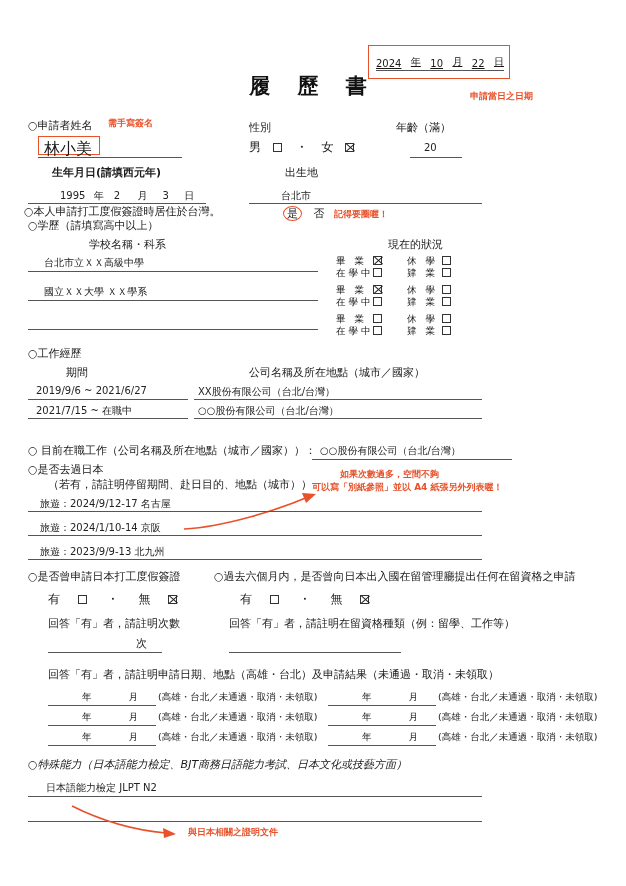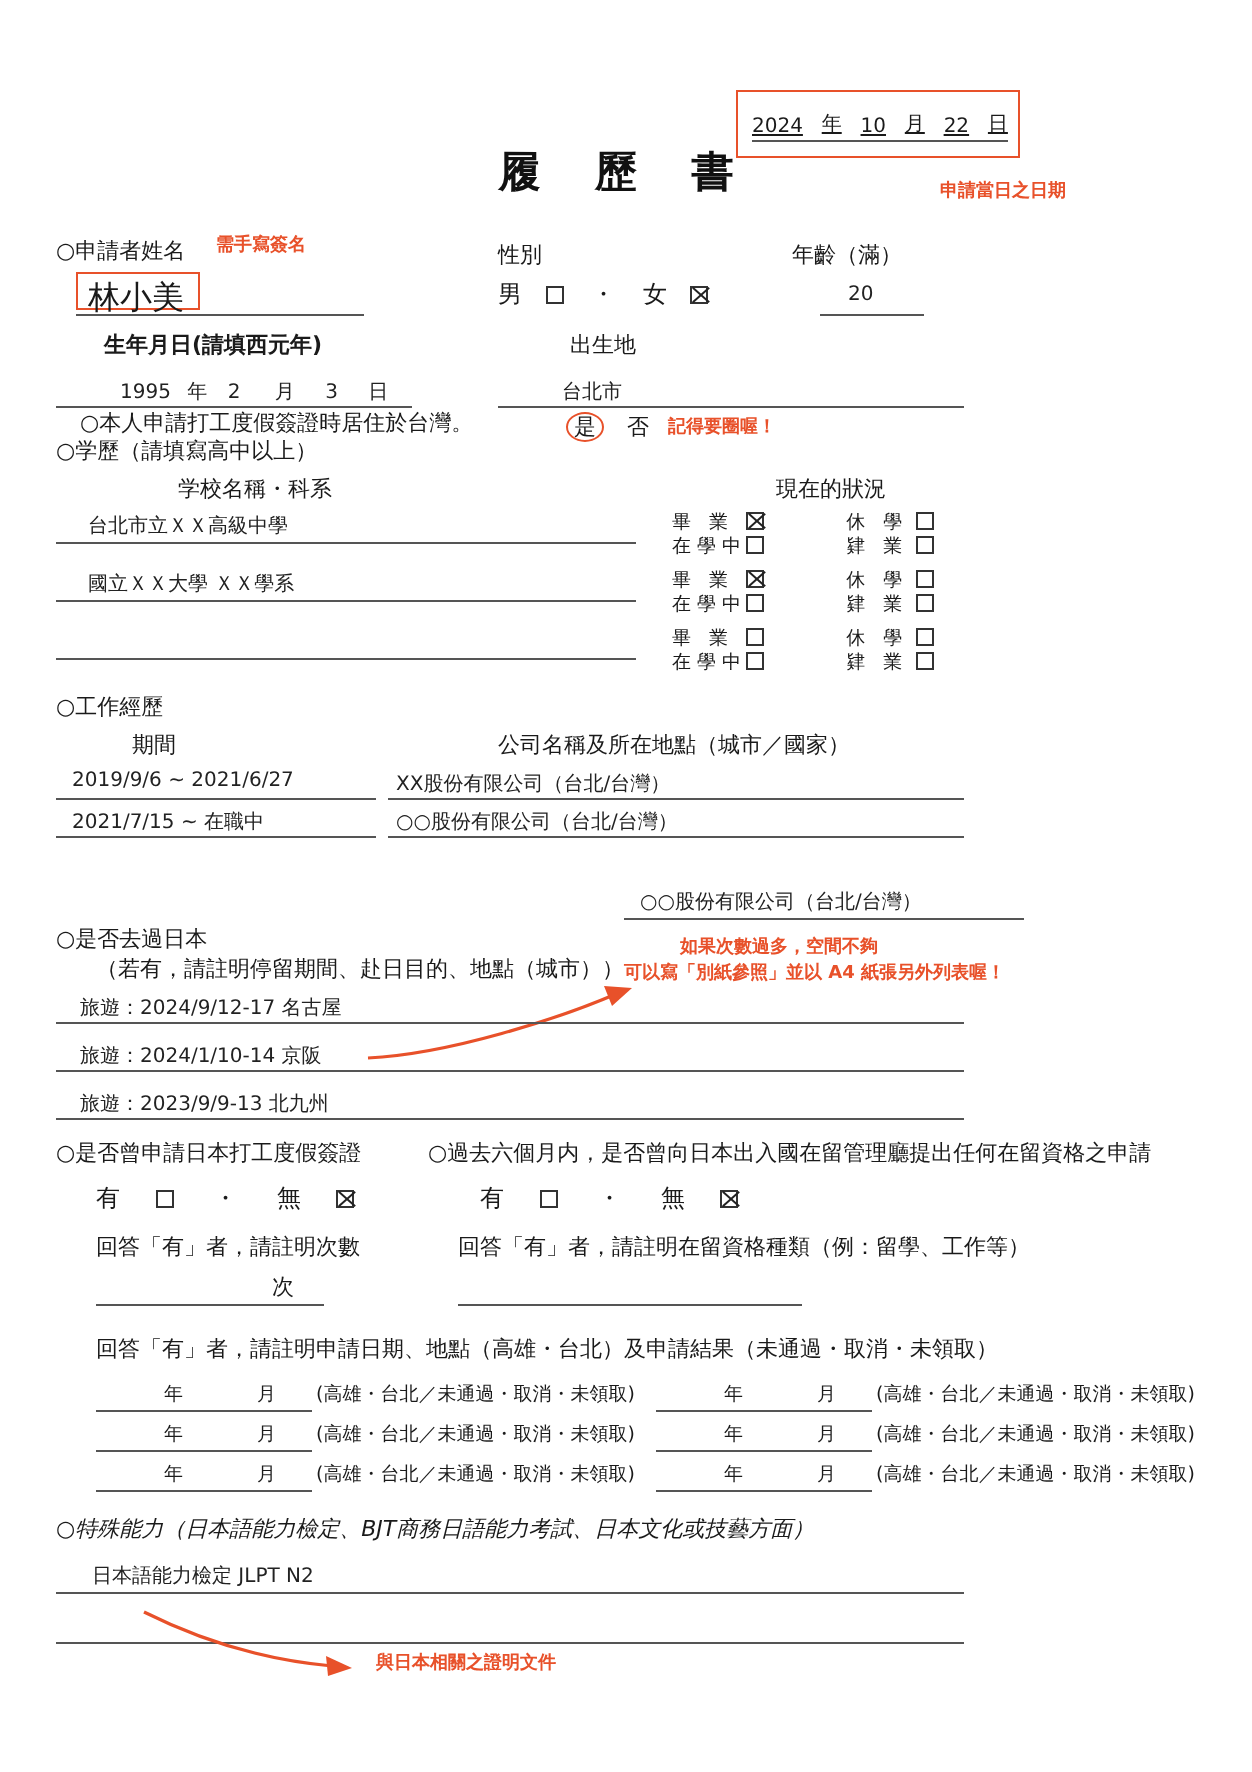--- a/index.html
+++ b/index.html
@@ -113,21 +113,21 @@
     padding: 0px 3px;
     line-height: 13px;
   }
   
   .status-row {
     position: absolute;
     font-size: 9.5px;
     white-space: nowrap;
   }
   .status-row .lbl { display: inline-block; width: 34px; letter-spacing: 3px;}
-  .status-row .lbl2 { display: inline-block; width: 32px; letter-spacing: 3px; margin-left: 38px;}
+  .status-row .lbl2 { display: inline-block; width: 32px; letter-spacing: 3px; margin-left: 22px;}
   
   svg.arrow { position: absolute; overflow: visible; }
 </style>
 </head>
 <body>
 
 <div class="page">
 
   <div class="date-box"></div>
   <div class="date-inner">
@@ -169,21 +169,21 @@
     <span style="margin-left:14px;">月</span>
     <span style="margin-left:12px;">3</span>
     <span style="margin-left:12px;">日</span>
   </div>
   <div class="rule" style="left:28px; top:203px; width:178px;"></div>
 
   <div class="abs t" style="left:249px; top:166px;margin-left:36px;">出生地</div>
   <div class="abs hand" style="left:281px; top:189px;">台北市</div>
   <div class="rule" style="left:249px; top:203px; width:233px;"></div>
 
-  <div class="abs t" style="left:40px; top:205px;">○本人申請打工度假簽證時居住於台灣。</div>
+  <div class="abs t" style="left:24px; top:205px;">○本人申請打工度假簽證時居住於台灣。</div>
   <div class="abs t" style="left:283px; top:206px;">
     <span class="circled">是</span>
     <span style="margin-left:8px;">否</span>
   </div>
   <div class="abs red" style="left:334px; top:208px;">記得要圈喔！</div>
 
   <div class="abs t" style="left:28px; top:219px;">○学歷（請填寫高中以上）</div>
   <div class="abs t" style="left:52px; top:238px;margin-left:37px;">学校名稱・科系</div>
   <div class="abs t" style="left:388px; top:238px;">現在的狀況</div>
 
@@ -239,20 +239,21 @@
   <div class="abs hand" style="left:36px; top:385px;">2019/9/6 ~ 2021/6/27</div>
   <div class="rule" style="left:28px; top:399px; width:160px;"></div>
   <div class="abs hand" style="left:198px; top:385px;">XX股份有限公司（台北/台灣）</div>
   <div class="rule" style="left:194px; top:399px; width:288px;"></div>
 
   <div class="abs hand" style="left:36px; top:404px;">2021/7/15 ~ 在職中</div>
   <div class="rule" style="left:28px; top:418px; width:160px;"></div>
   <div class="abs hand" style="left:198px; top:404px;">○○股份有限公司（台北/台灣）</div>
   <div class="rule" style="left:194px; top:418px; width:288px;"></div>
 
+  <div class="abs t" style="left:28px; top:444px;">○ 目前在職工作（公司名稱及所在地點（城市／國家））：</div>
   <div class="abs hand" style="left:320px; top:444px;">○○股份有限公司（台北/台灣）</div>
   <div class="rule" style="left:312px; top:459px; width:200px;"></div>
 
   <div class="abs t" style="left:28px; top:463px;">○是否去過日本</div>
   <div class="abs t" style="left:48px; top:478px;">（若有，請註明停留期間、赴日目的、地點（城市））</div>
 
   <div class="abs red" style="left:312px; top:468px;margin-left:28px;">如果次數過多，空間不夠</div>
   <div class="abs red" style="left:312px; top:481px;">可以寫「別紙參照」並以 A4 紙張另外列表喔！</div>
 
   <svg class="arrow" style="left:180px; top:485px;" width="140" height="50" viewBox="0 0 140 50">

